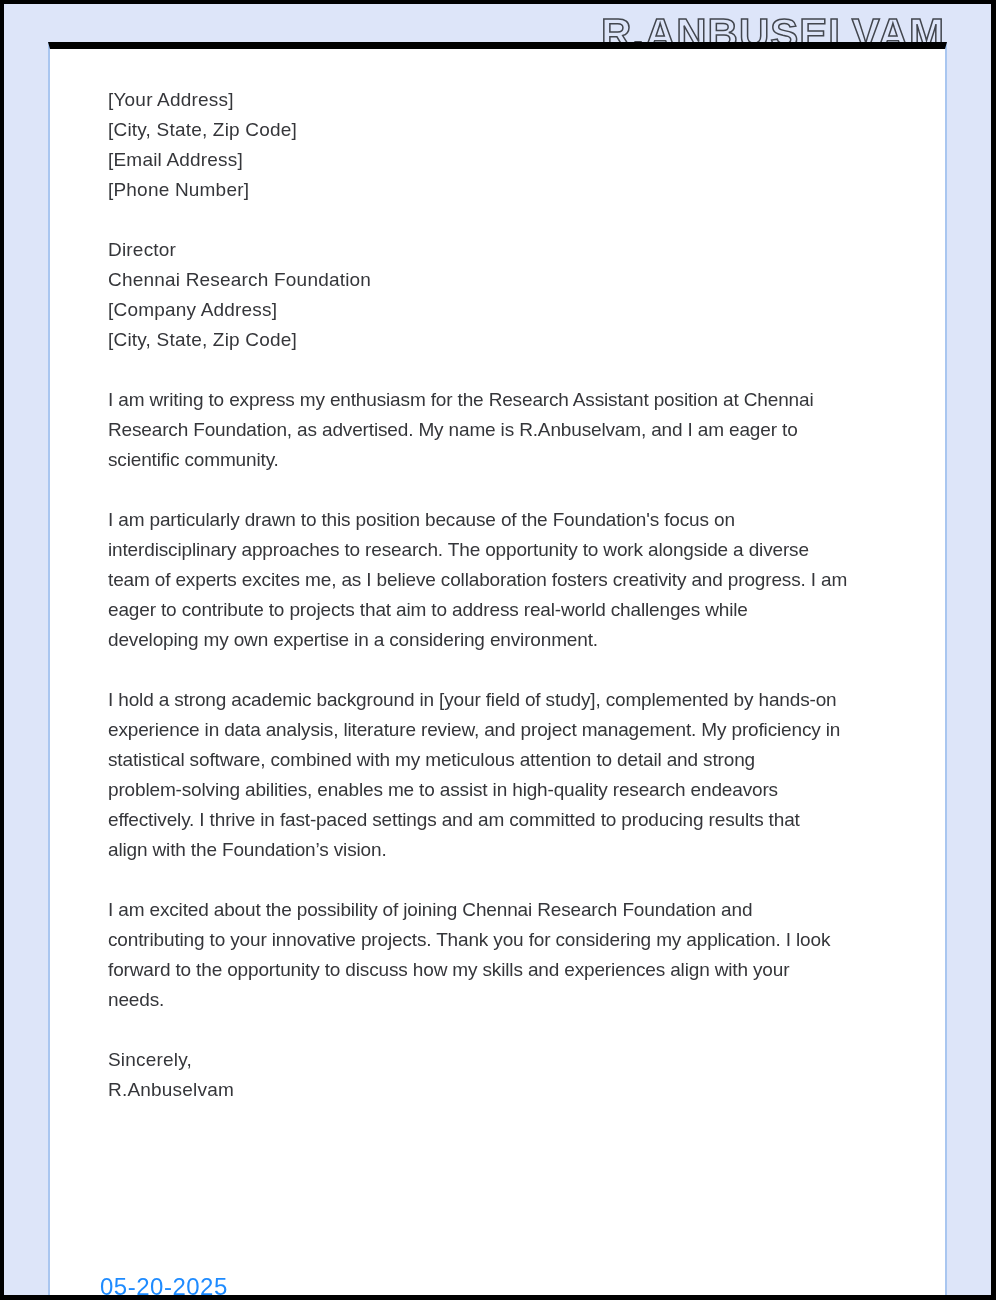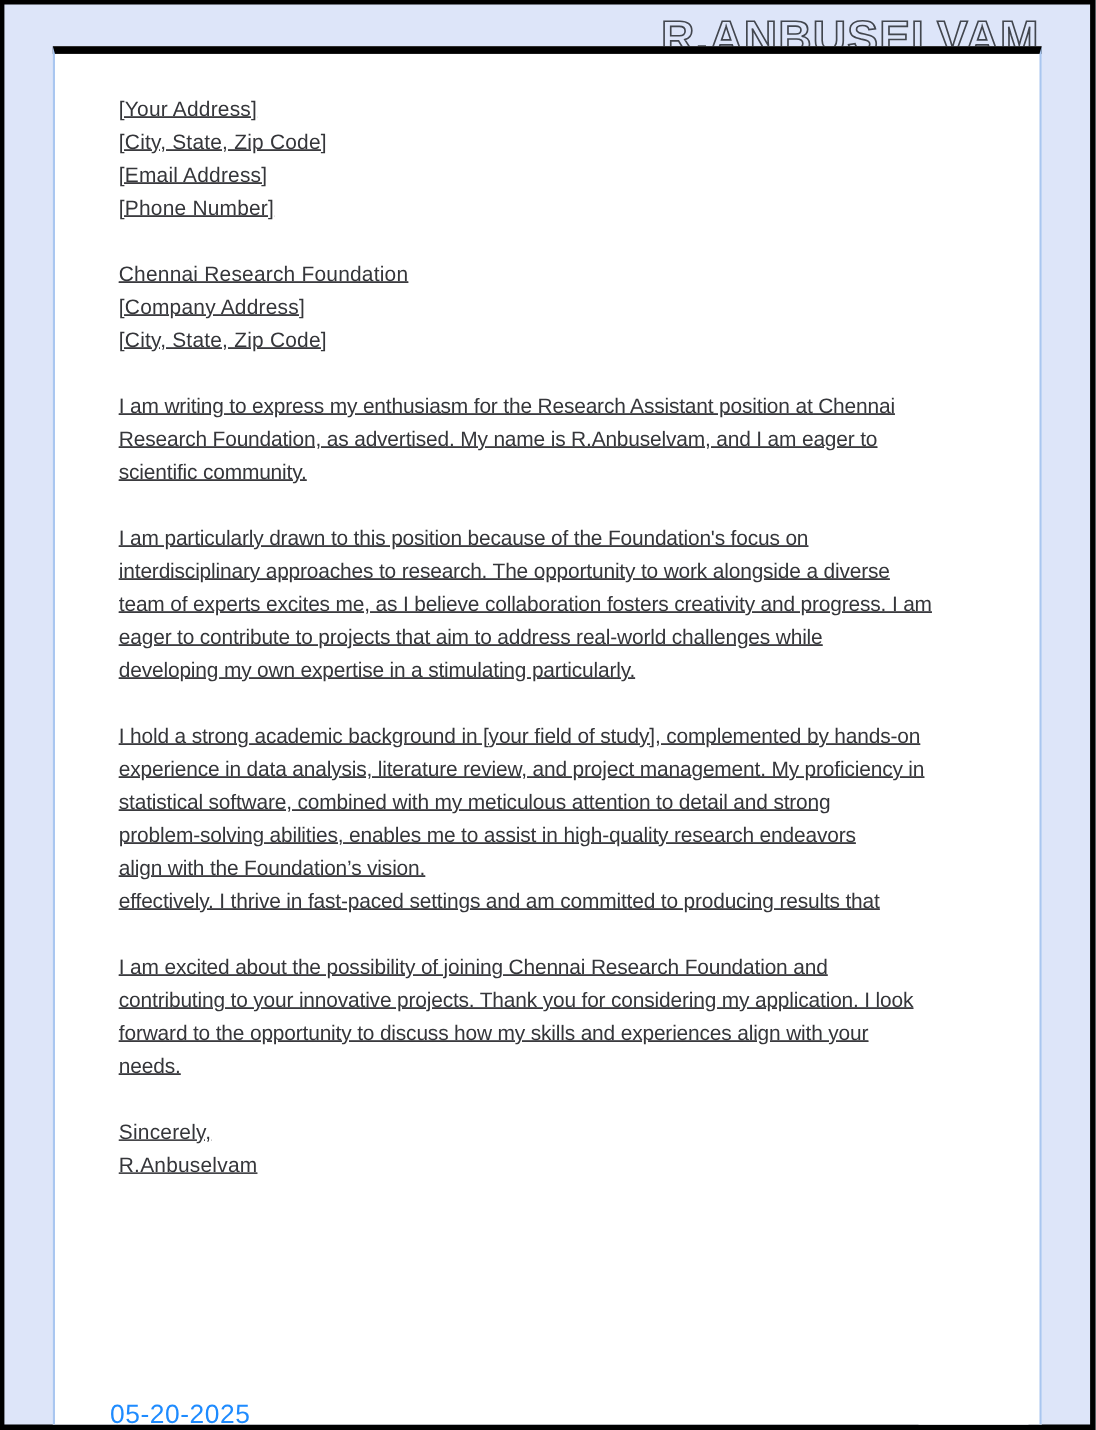--- a/index.html
+++ b/index.html
@@ -1,15 +1,15 @@
 <!DOCTYPE html>
 <html><head>
 <meta charset="utf-8">
 <style>
-  * { margin: 0; padding: 0; box-sizing: border-box; text-decoration: underline; }
+  * { margin: 0; padding: 0; box-sizing: border-box; }
   html, body { background: #ffffff; }
   body {
     font-family: "Liberation Sans", sans-serif;
     width: 996px; height: 1300px;
     overflow: hidden;
   }
   .page {
     position: relative;
     width: 996px; height: 1300px;
     background: #dde5f9;
@@ -93,47 +93,48 @@
   <div class="document doc-text">
 
     <div class="block address-block">
         <div class="line">[Your Address]</div>
         <div class="line">[City, State, Zip Code]</div>
         <div class="line">[Email Address]</div>
         <div class="line">[Phone Number]</div>
       </div>
 
     <div class="block address-block">
+        <div class="line">Director</div>
         <div class="line">Chennai Research Foundation</div>
         <div class="line">[Company Address]</div>
         <div class="line">[City, State, Zip Code]</div>
       </div>
 
 
     <div class="block paragraph">
         <div class="line">I am writing to express my enthusiasm for the Research Assistant position at Chennai</div>
         <div class="line">Research Foundation, as advertised. My name is R.Anbuselvam, and I am eager to</div>
         <div class="line">scientific community.</div>
       </div>
 
     <div class="block paragraph">
         <div class="line">I am particularly drawn to this position because of the Foundation's focus on</div>
         <div class="line">interdisciplinary approaches to research. The opportunity to work alongside a diverse</div>
         <div class="line">team of experts excites me, as I believe collaboration fosters creativity and progress. I am</div>
         <div class="line">eager to contribute to projects that aim to address real-world challenges while</div>
-        <div class="line">developing my own expertise in a stimulating particularly.</div>
+        <div class="line">developing my own expertise in a considering environment.</div>
       </div>
 
     <div class="block paragraph">
         <div class="line">I hold a strong academic background in [your field of study], complemented by hands-on</div>
         <div class="line">experience in data analysis, literature review, and project management. My proficiency in</div>
         <div class="line">statistical software, combined with my meticulous attention to detail and strong</div>
         <div class="line">problem-solving abilities, enables me to assist in high-quality research endeavors</div>
+        <div class="line">effectively. I thrive in fast-paced settings and am committed to producing results that</div>
         <div class="line">align with the Foundation’s vision.</div>
-        <div class="line">effectively. I thrive in fast-paced settings and am committed to producing results that</div>
       </div>
 
     <div class="block paragraph">
         <div class="line">I am excited about the possibility of joining Chennai Research Foundation and</div>
         <div class="line">contributing to your innovative projects. Thank you for considering my application. I look</div>
         <div class="line">forward to the opportunity to discuss how my skills and experiences align with your</div>
         <div class="line">needs.</div>
       </div>
 
     <div class="block closing-line">Sincerely,</div>

